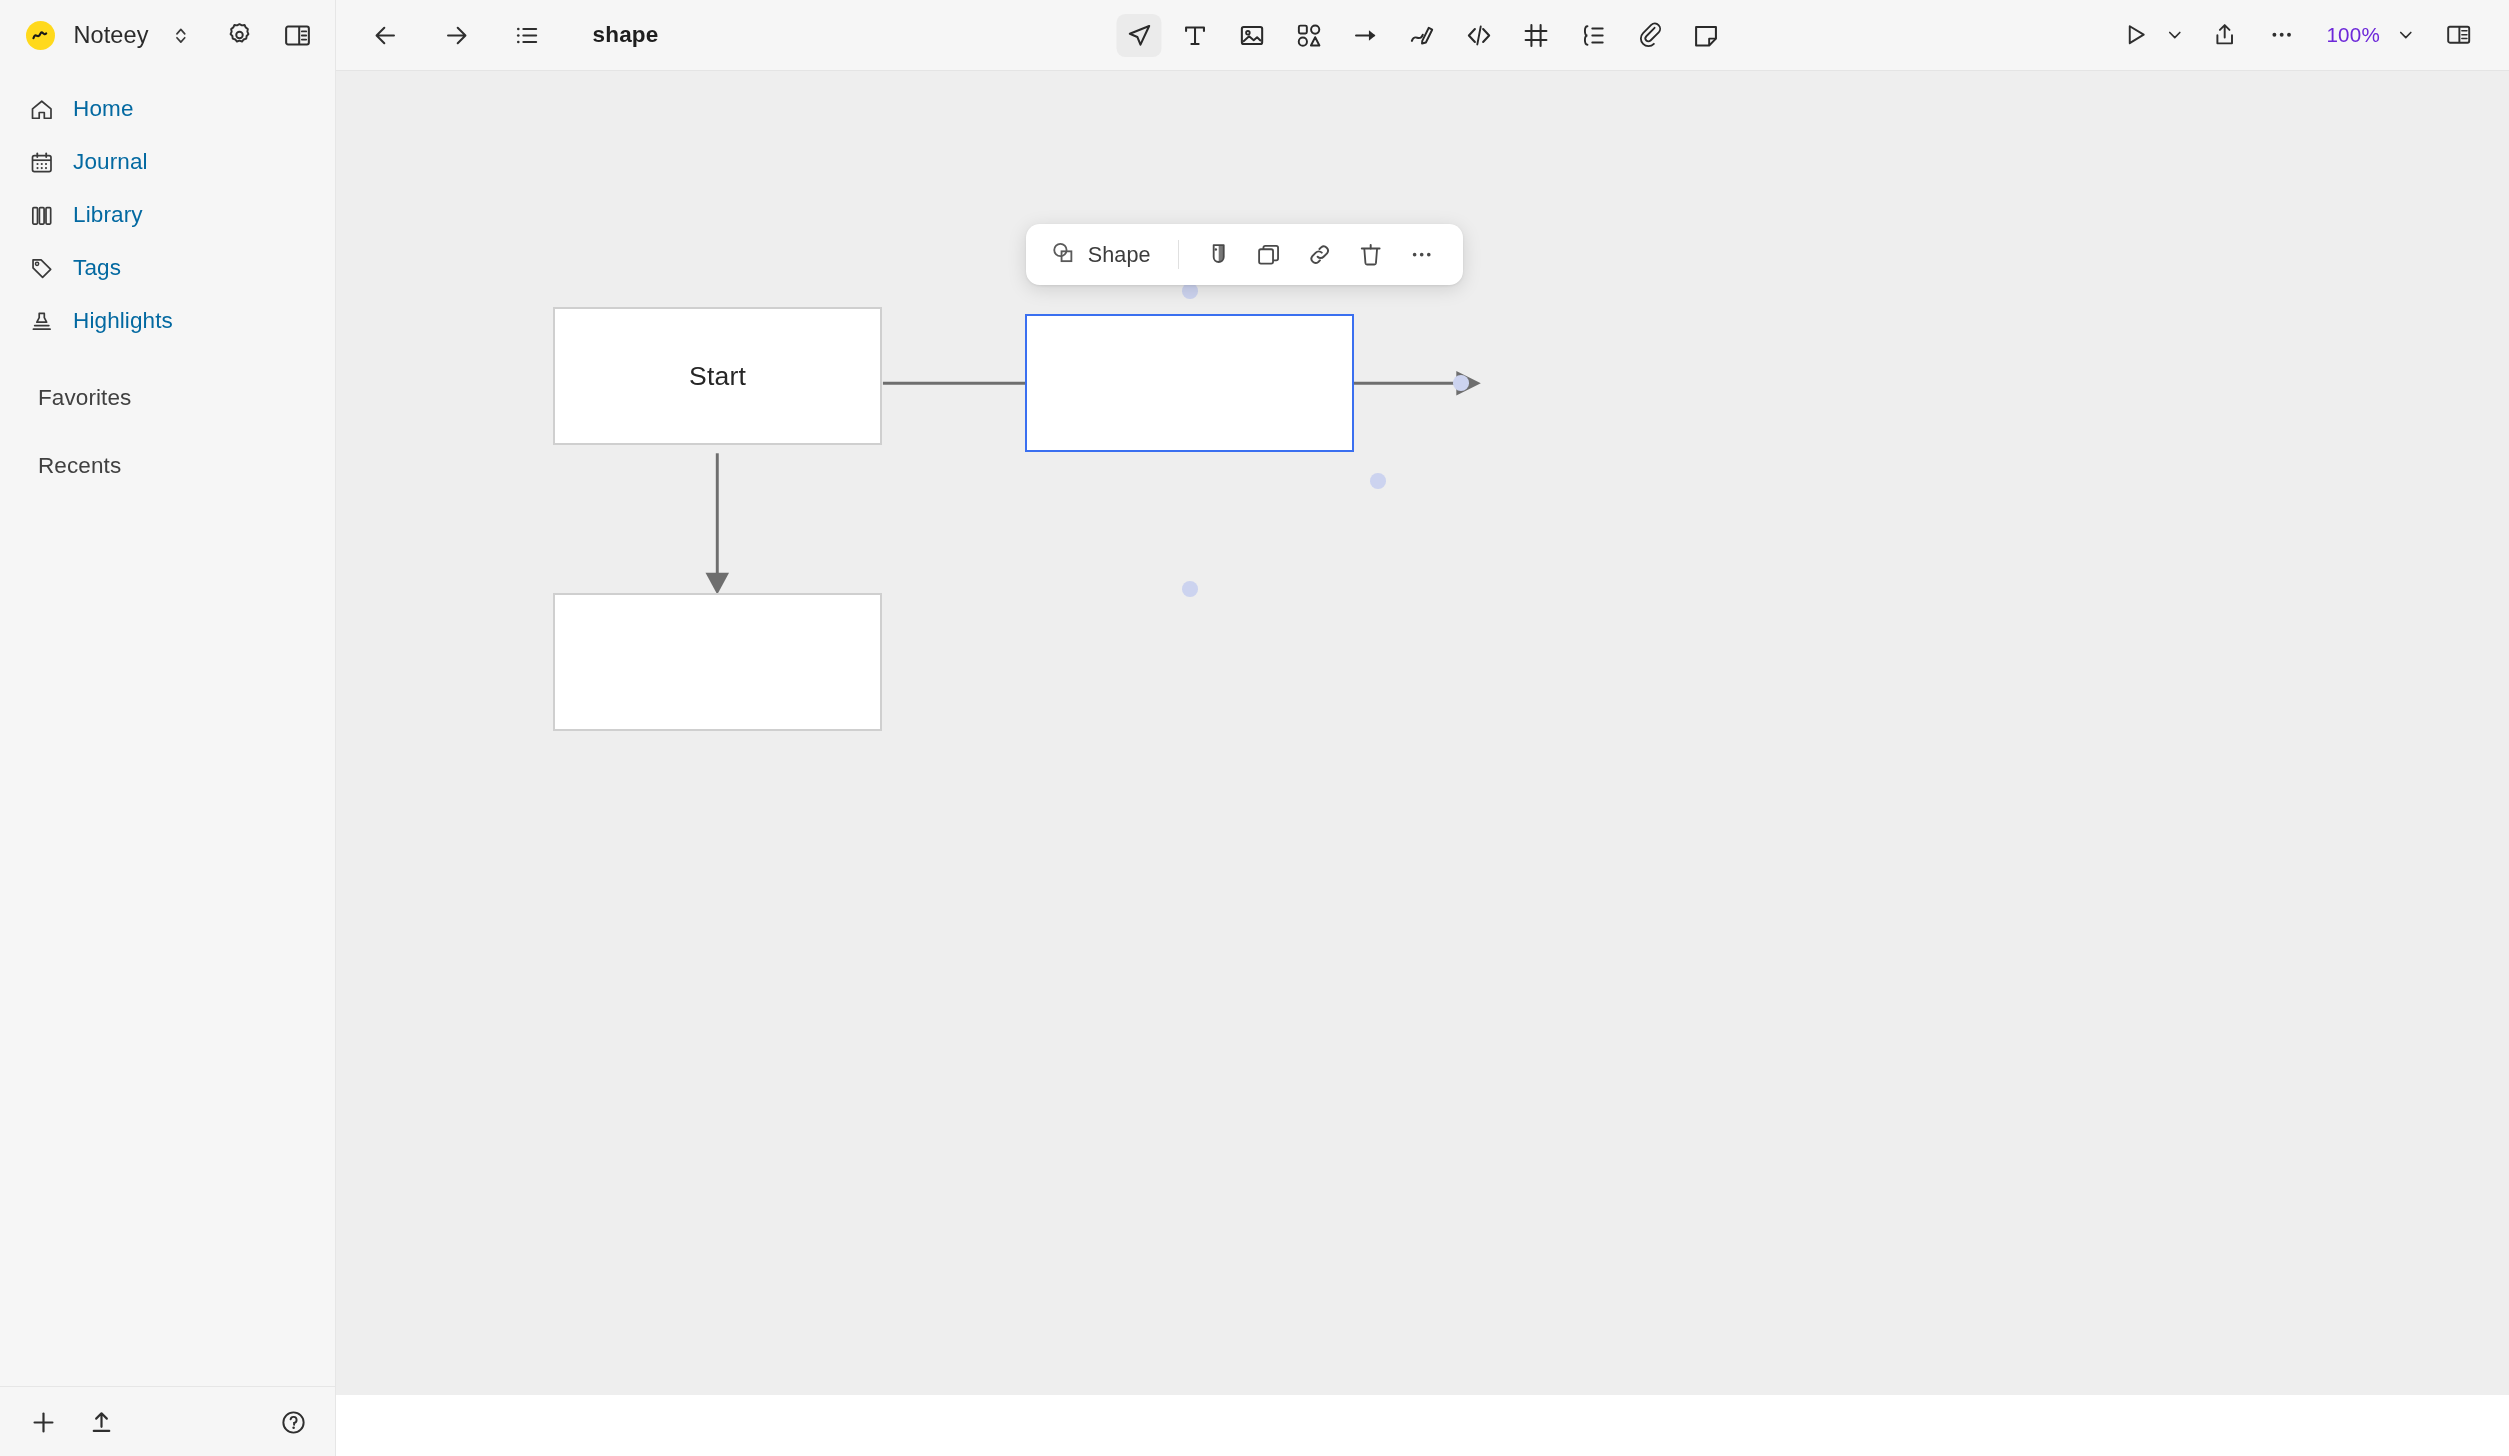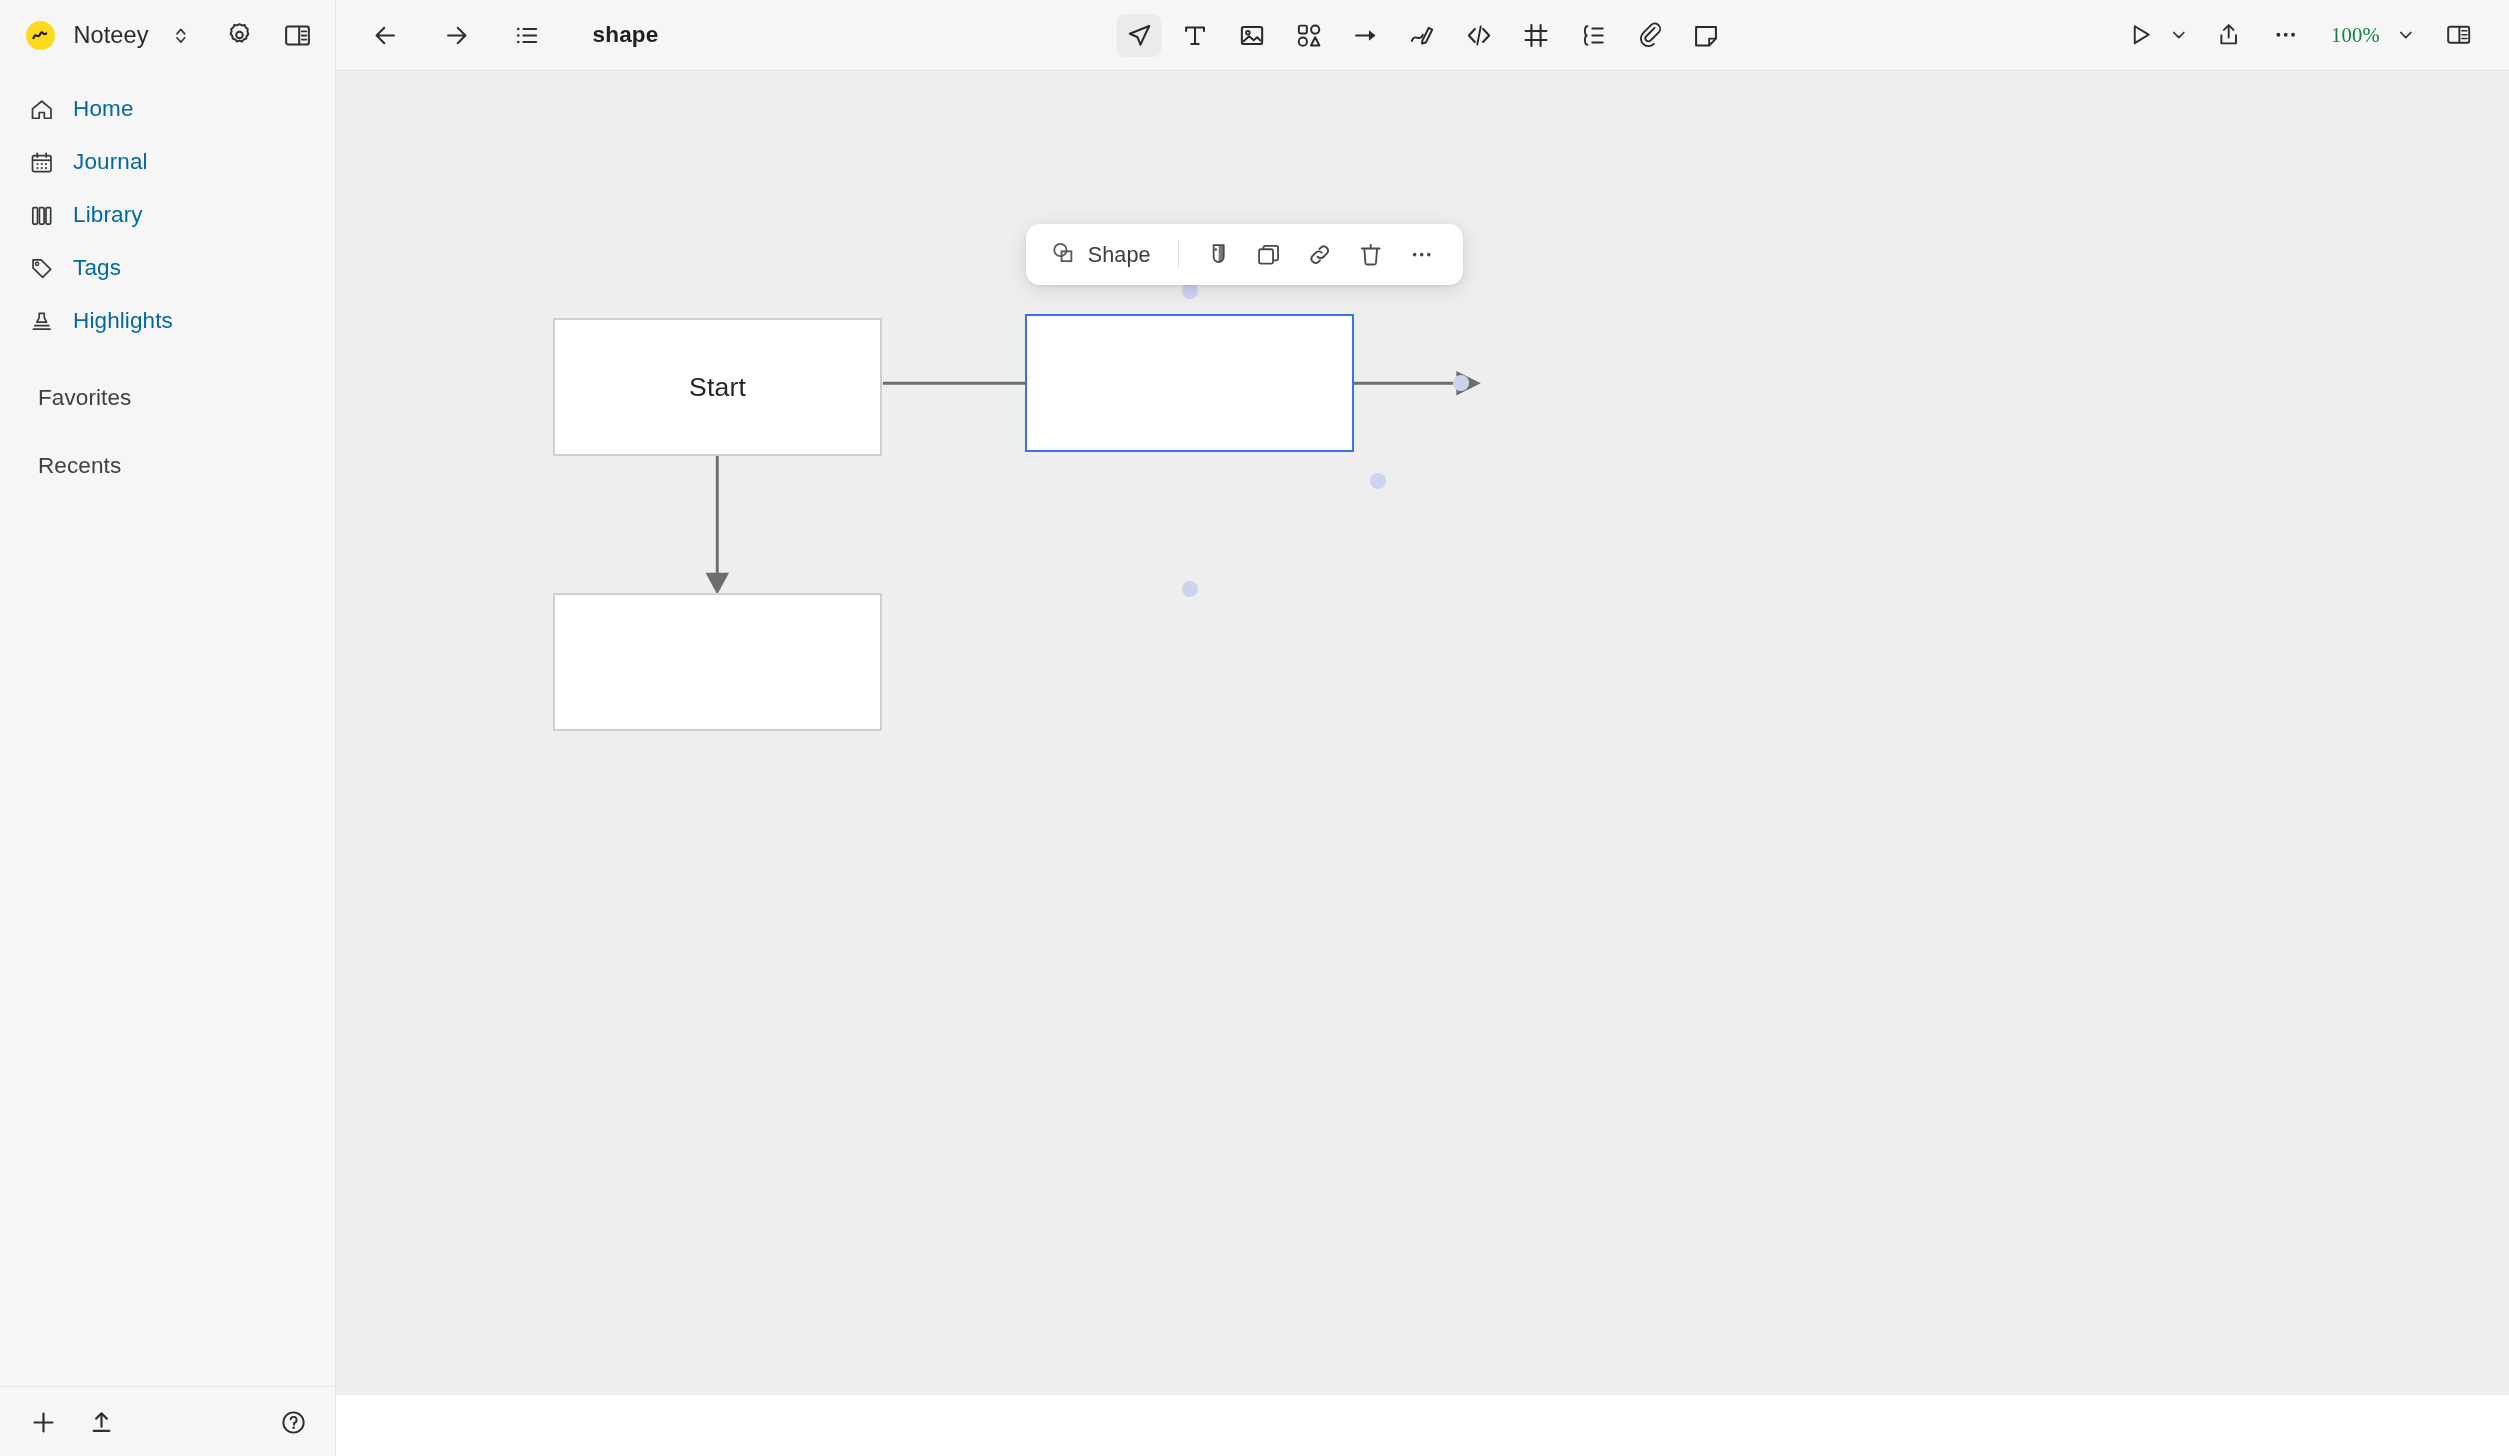--- a/index.html
+++ b/index.html
@@ -97,21 +97,21 @@
     cursor: pointer;
   }
   .tool.active { background: #ebebeb; }
   .tb-right {
     margin-left: auto; display: flex; align-items: center; gap: 0px;
   }
   .tb-right .rbtn {
     display: flex; align-items: center; justify-content: center;
     cursor: pointer; height: 43px; border-radius: 7.8px;
   }
-  .zoom-label { font-size: 20.6px; color: #15803d; letter-spacing: 0.2px; font-family: Liberation Serif, serif; }
+  .zoom-label { font-size: 20.6px; color: #6d28d9; letter-spacing: 0.2px; }
 
   
   .canvas { flex: 1 1 auto; position: relative; background: #eeeeee; overflow: hidden; }
 
   .node {
     position: absolute; background: #ffffff;
     border: 2px solid #cfcfcf;
     display: flex; align-items: center; justify-content: center;
   }
   .node.selected { border: 2.9px solid #3a6ff0; }
@@ -441,21 +441,21 @@
 
       <svg class="edge" style="left:0; top:0; width:2173px; height:1386px;" aria-hidden="true" viewBox="0 0 2217 1414" width="2173" height="1386">
 
         <line x1="558" y1="318.5" x2="1148" y2="318.5" stroke="#6e6e6e" stroke-width="3"></line>
         <path d="M1143 306 L1168 318.5 L1143 331 Z" fill="#6e6e6e"></path>
 
         <line x1="389" y1="390" x2="389" y2="520" stroke="#6e6e6e" stroke-width="3"></line>
         <path d="M377 512 L401 512 L389 534 Z" fill="#6e6e6e"></path>
       </svg>
 
-      <div class="node" style="left:217px; top:247px; width:329px; height:138px;">
+      <div class="node" style="left:217px; top:236px; width:329px; height:138px;">
         <span class="node-text">Start</span>
       </div>
 
       <div class="node selected" style="left:689px; top:243px; width:329px; height:138px;">
         <span class="node-text"></span>
       </div>
 
       <div class="node" style="left:217px; top:522px; width:329px; height:138px;">
         <span class="node-text"></span>
       </div>

